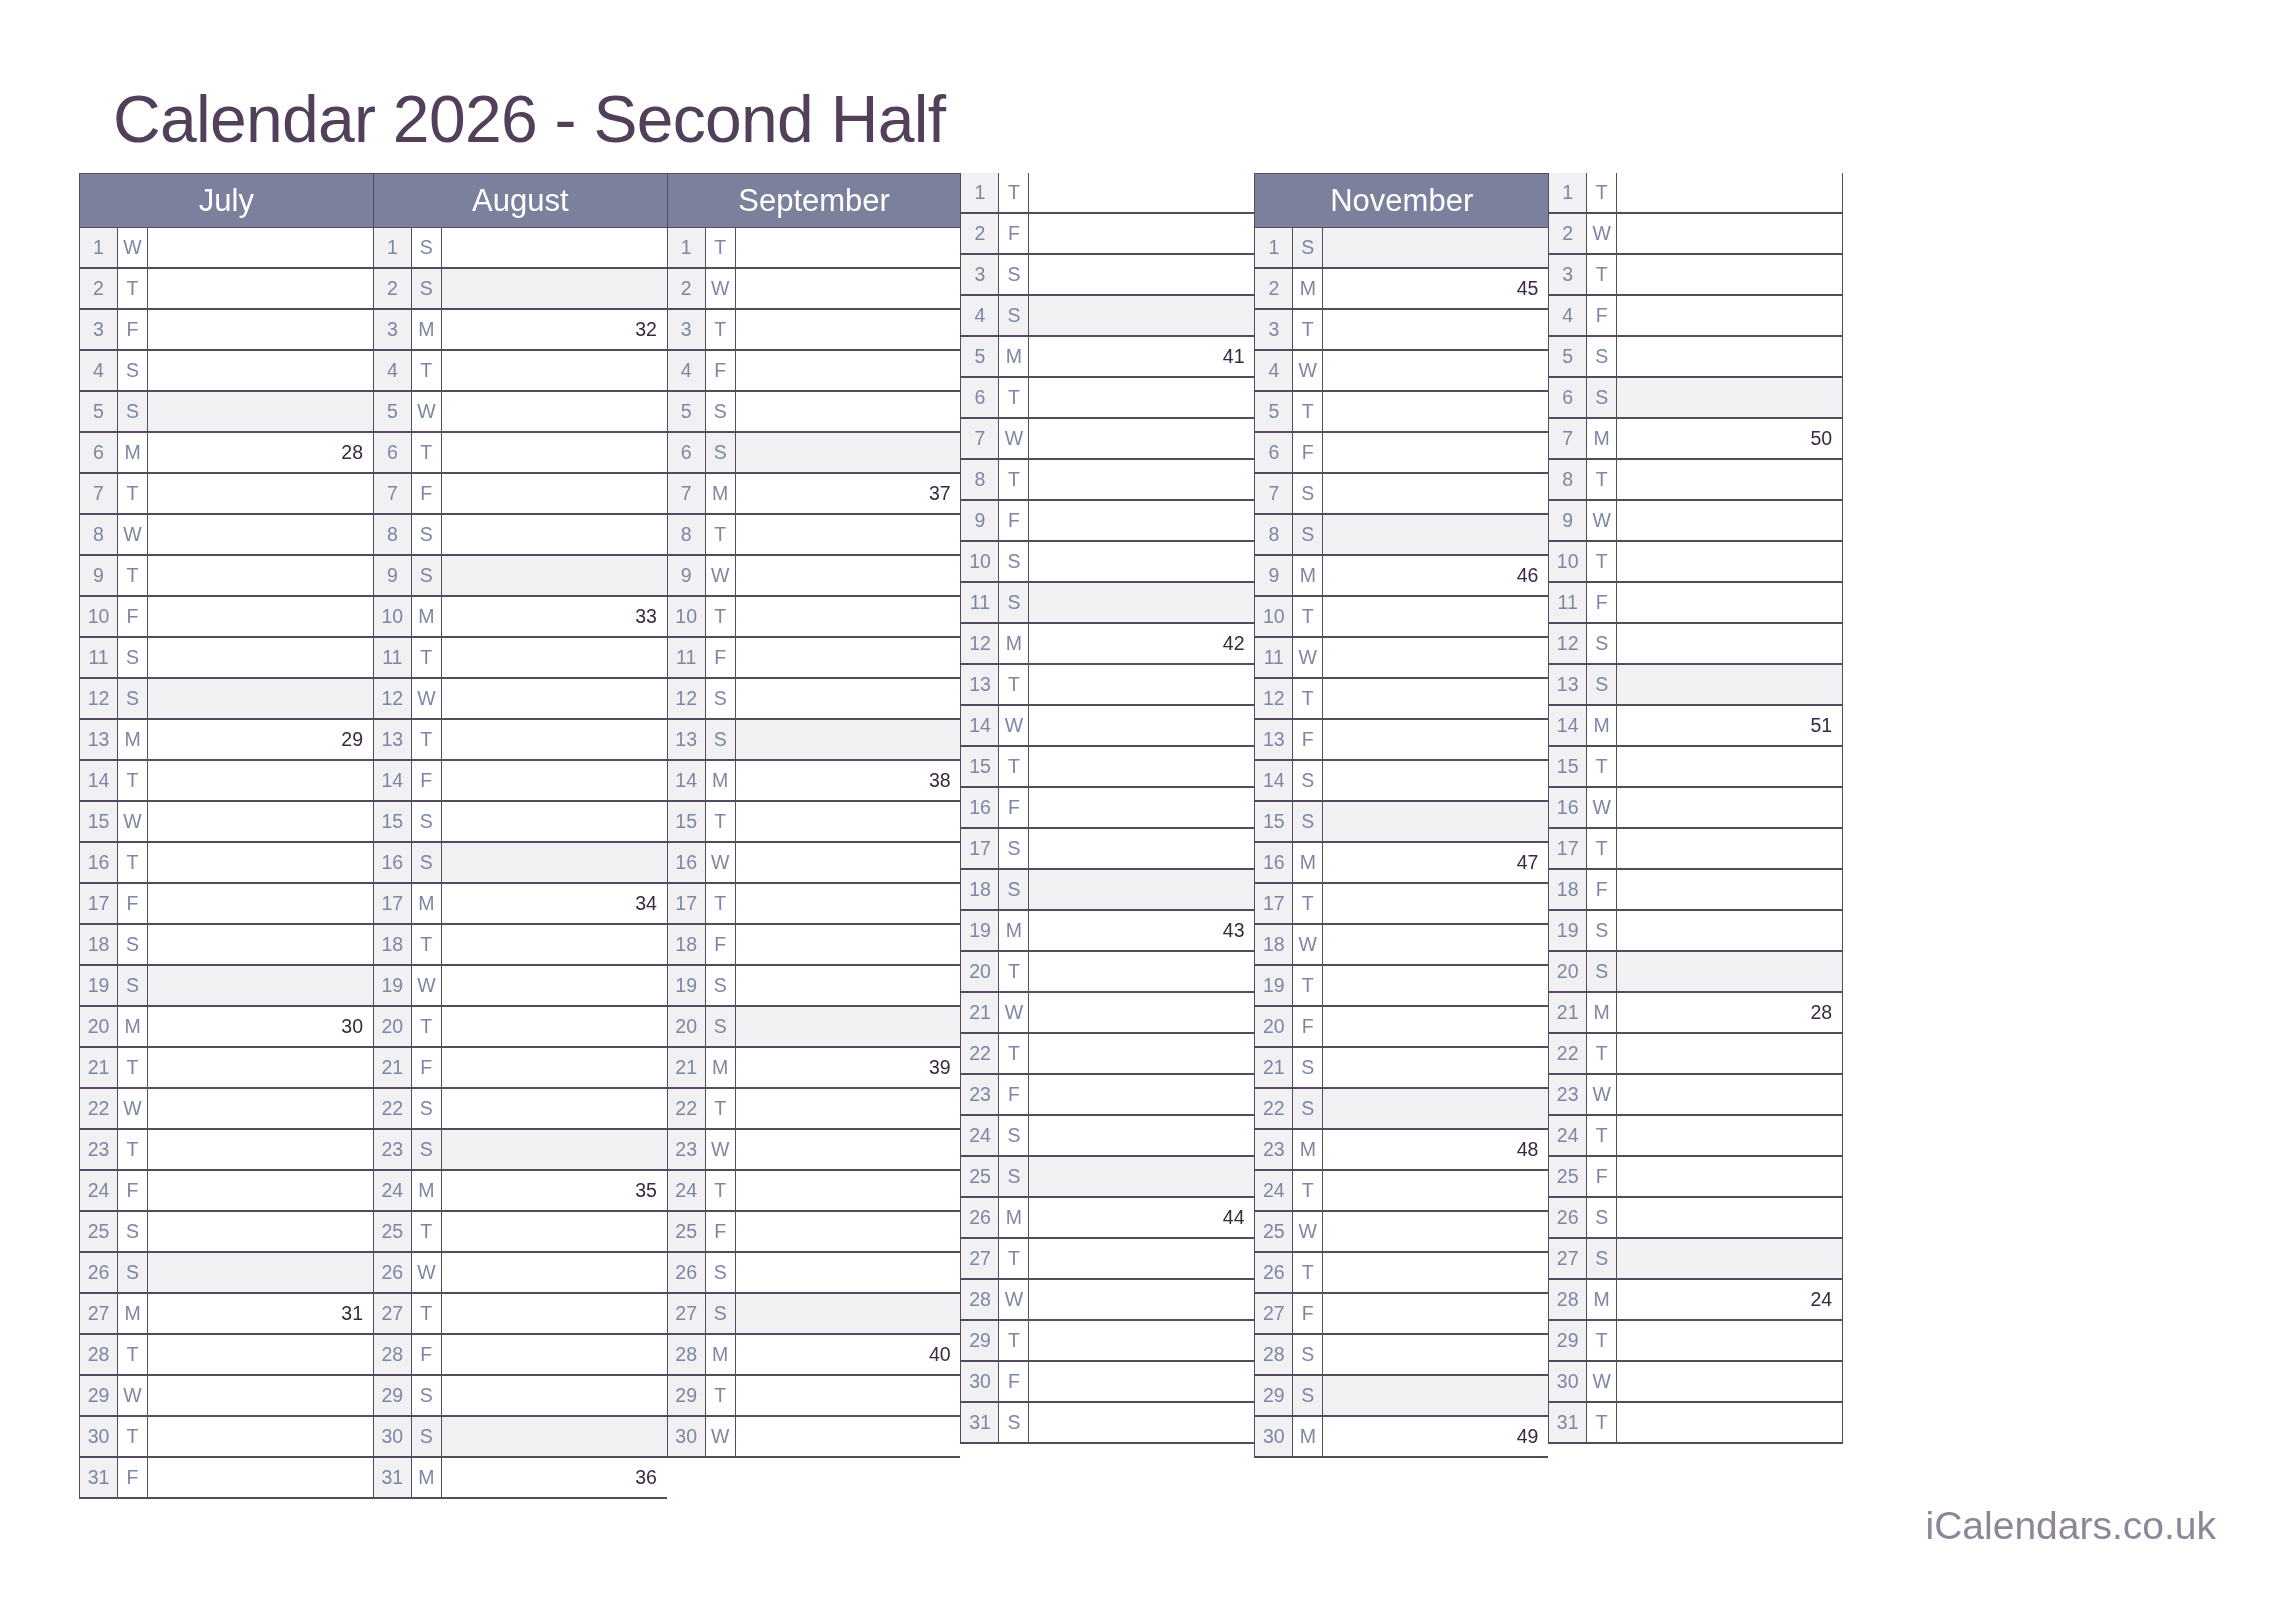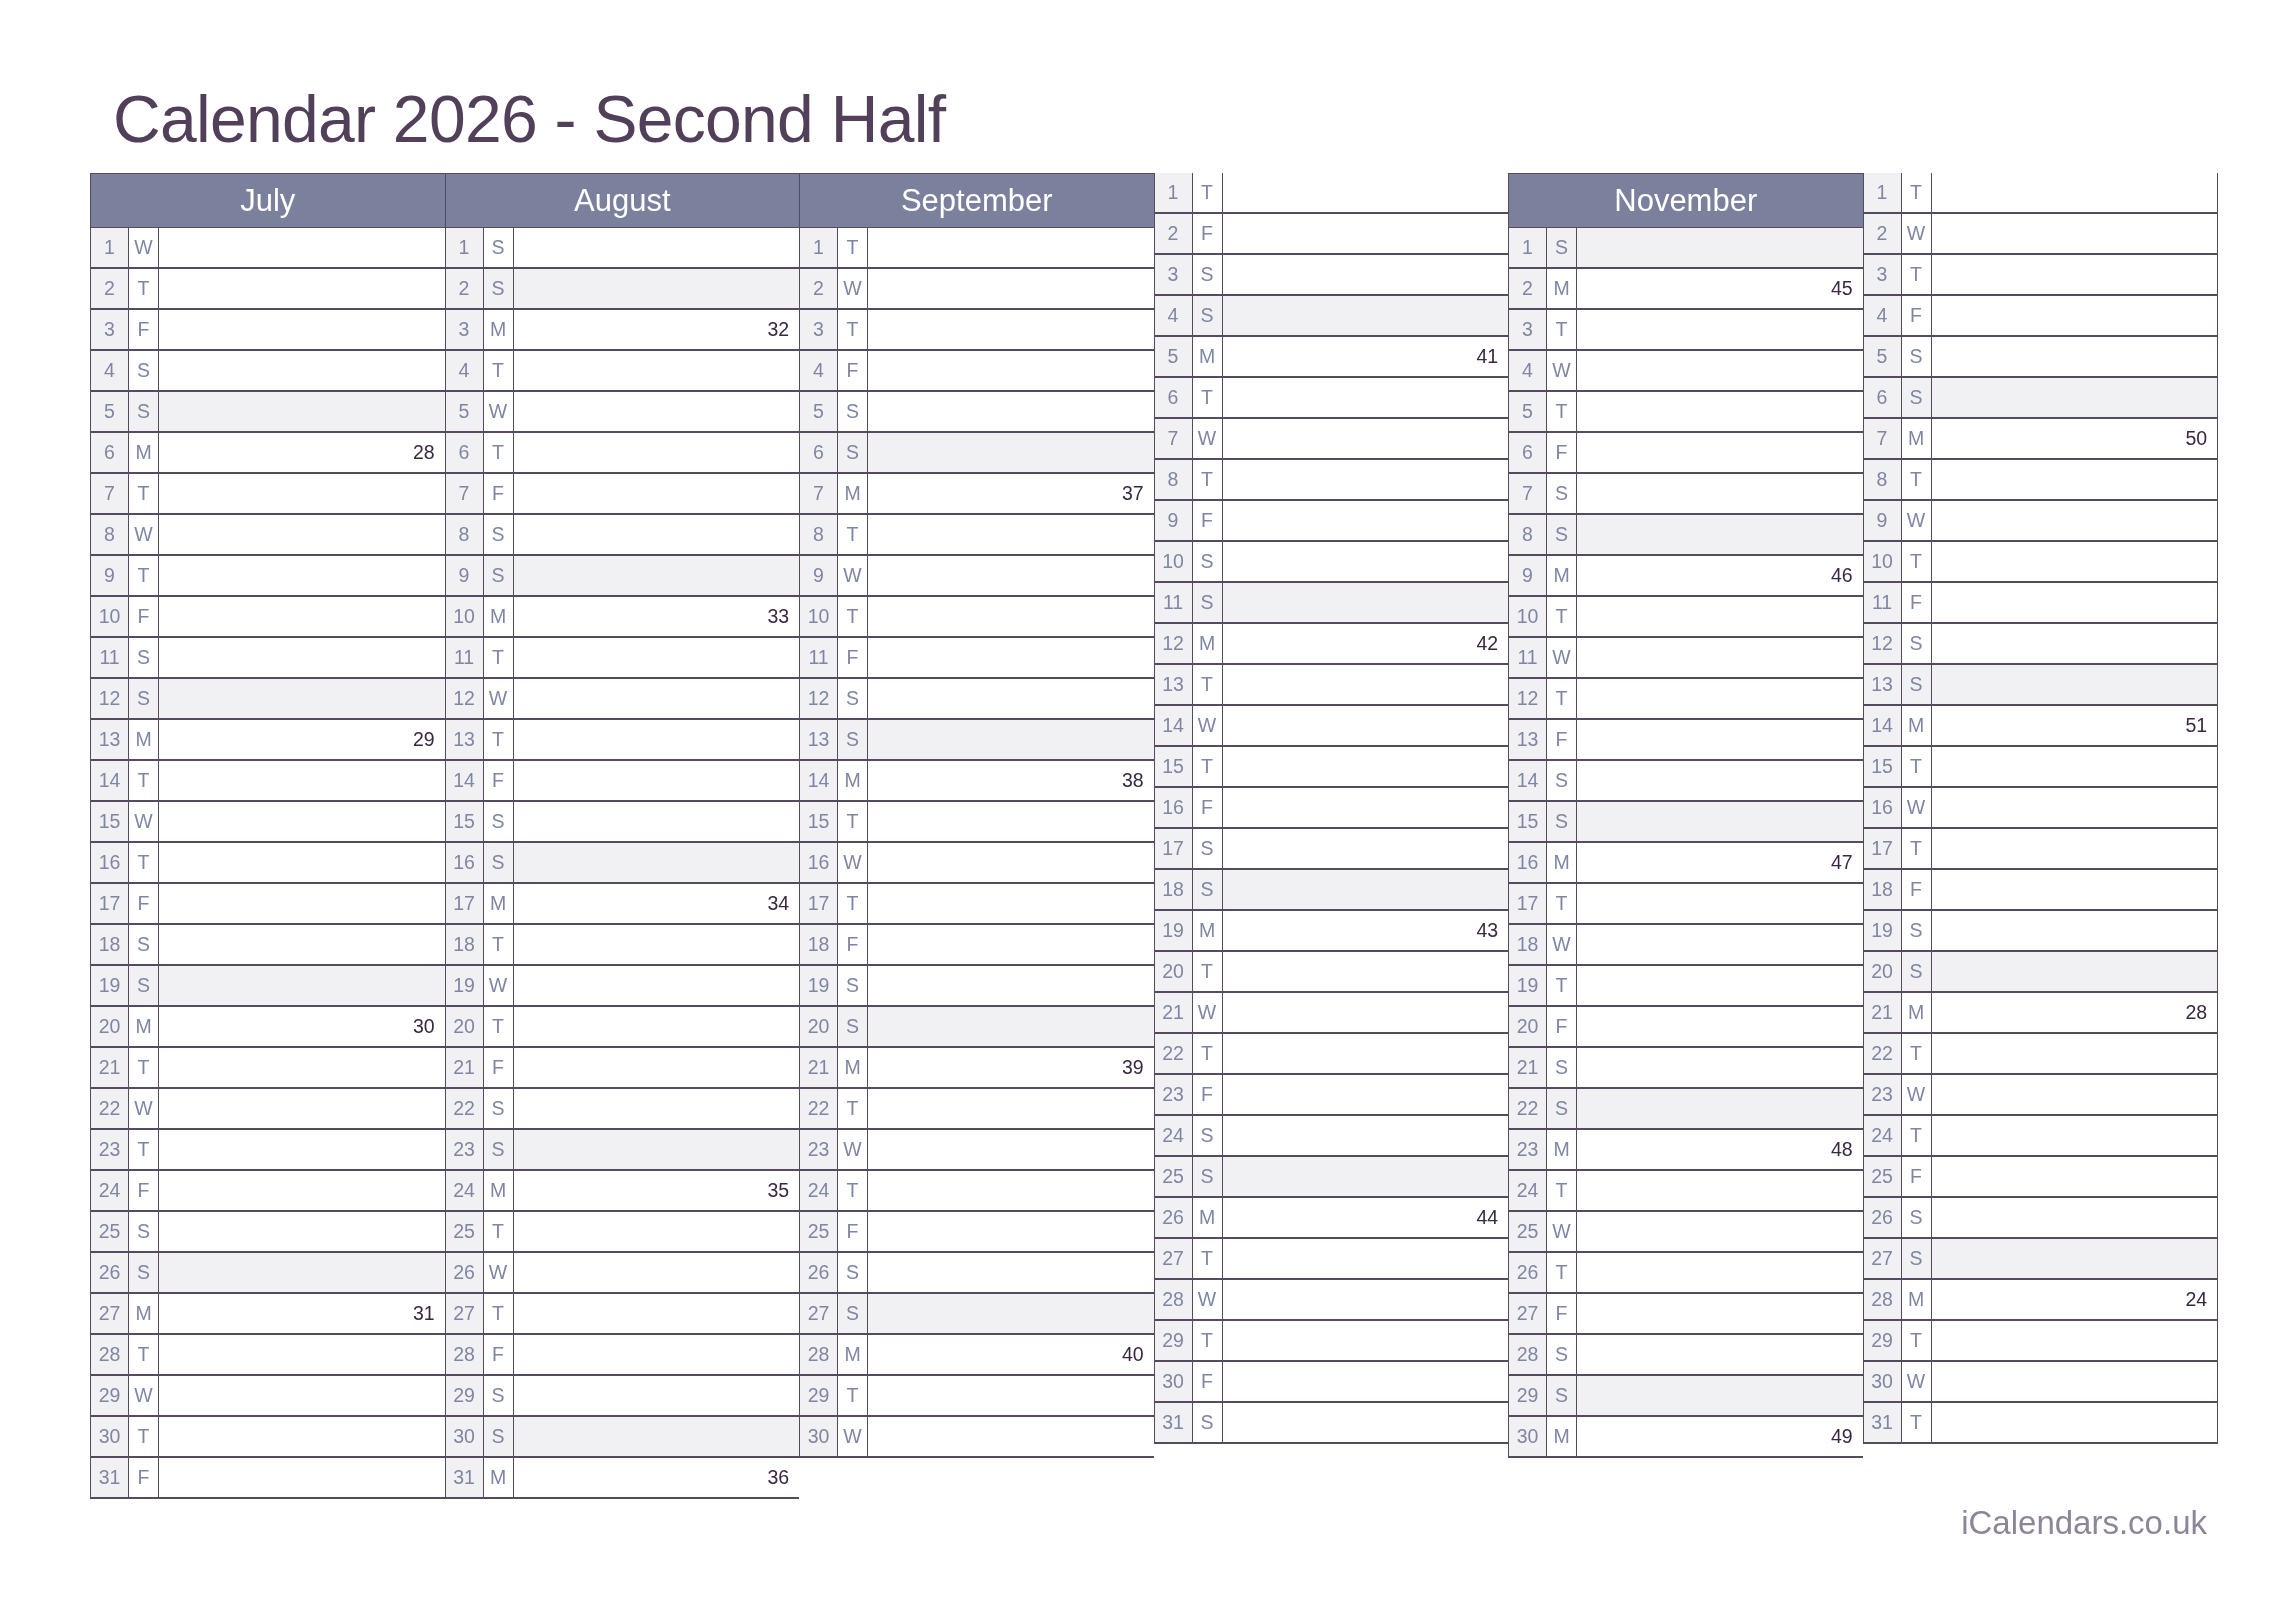--- a/index.html
+++ b/index.html
@@ -29,24 +29,23 @@
     line-height:1;
     font-weight:400;
     letter-spacing:-0.7px;
     color:var(--title_text);
     white-space:nowrap;
     margin-left:36px;
   }
   .cal{
     position:absolute;
     left:79px;top:173px;
-    width:2128px;
+    width:1764px;
     display:flex;
     align-items:flex-start;
-    margin-left:11px;
   }
   .month{
     flex:1 1 0;
     box-sizing:border-box;
     border-left:1.3px solid var(--border_dark);
     min-width:0;
   }
   .month:last-child{border-right:1.3px solid var(--border_dark);}
   .mh{
     height:55px;
@@ -87,22 +86,22 @@
   .wk{
     flex:1;
     display:flex;align-items:center;justify-content:flex-end;
     padding-right:9.8px;
     font-size:19.5px;
     color:var(--week_text);
     overflow:hidden;
   }
   .footer{
     position:absolute;
-    right:77px;top:1504px;
-    font-size:33px;
+    right:68px;top:1504px;
+    font-size:39px;
     color:var(--footer_text);
     white-space:nowrap;
   }
 </style>
 </head>
 <body>
 
 <div class="page">
   <div class="title">Calendar 2026 - Second Half</div>
   <div class="cal" id="calendar">

